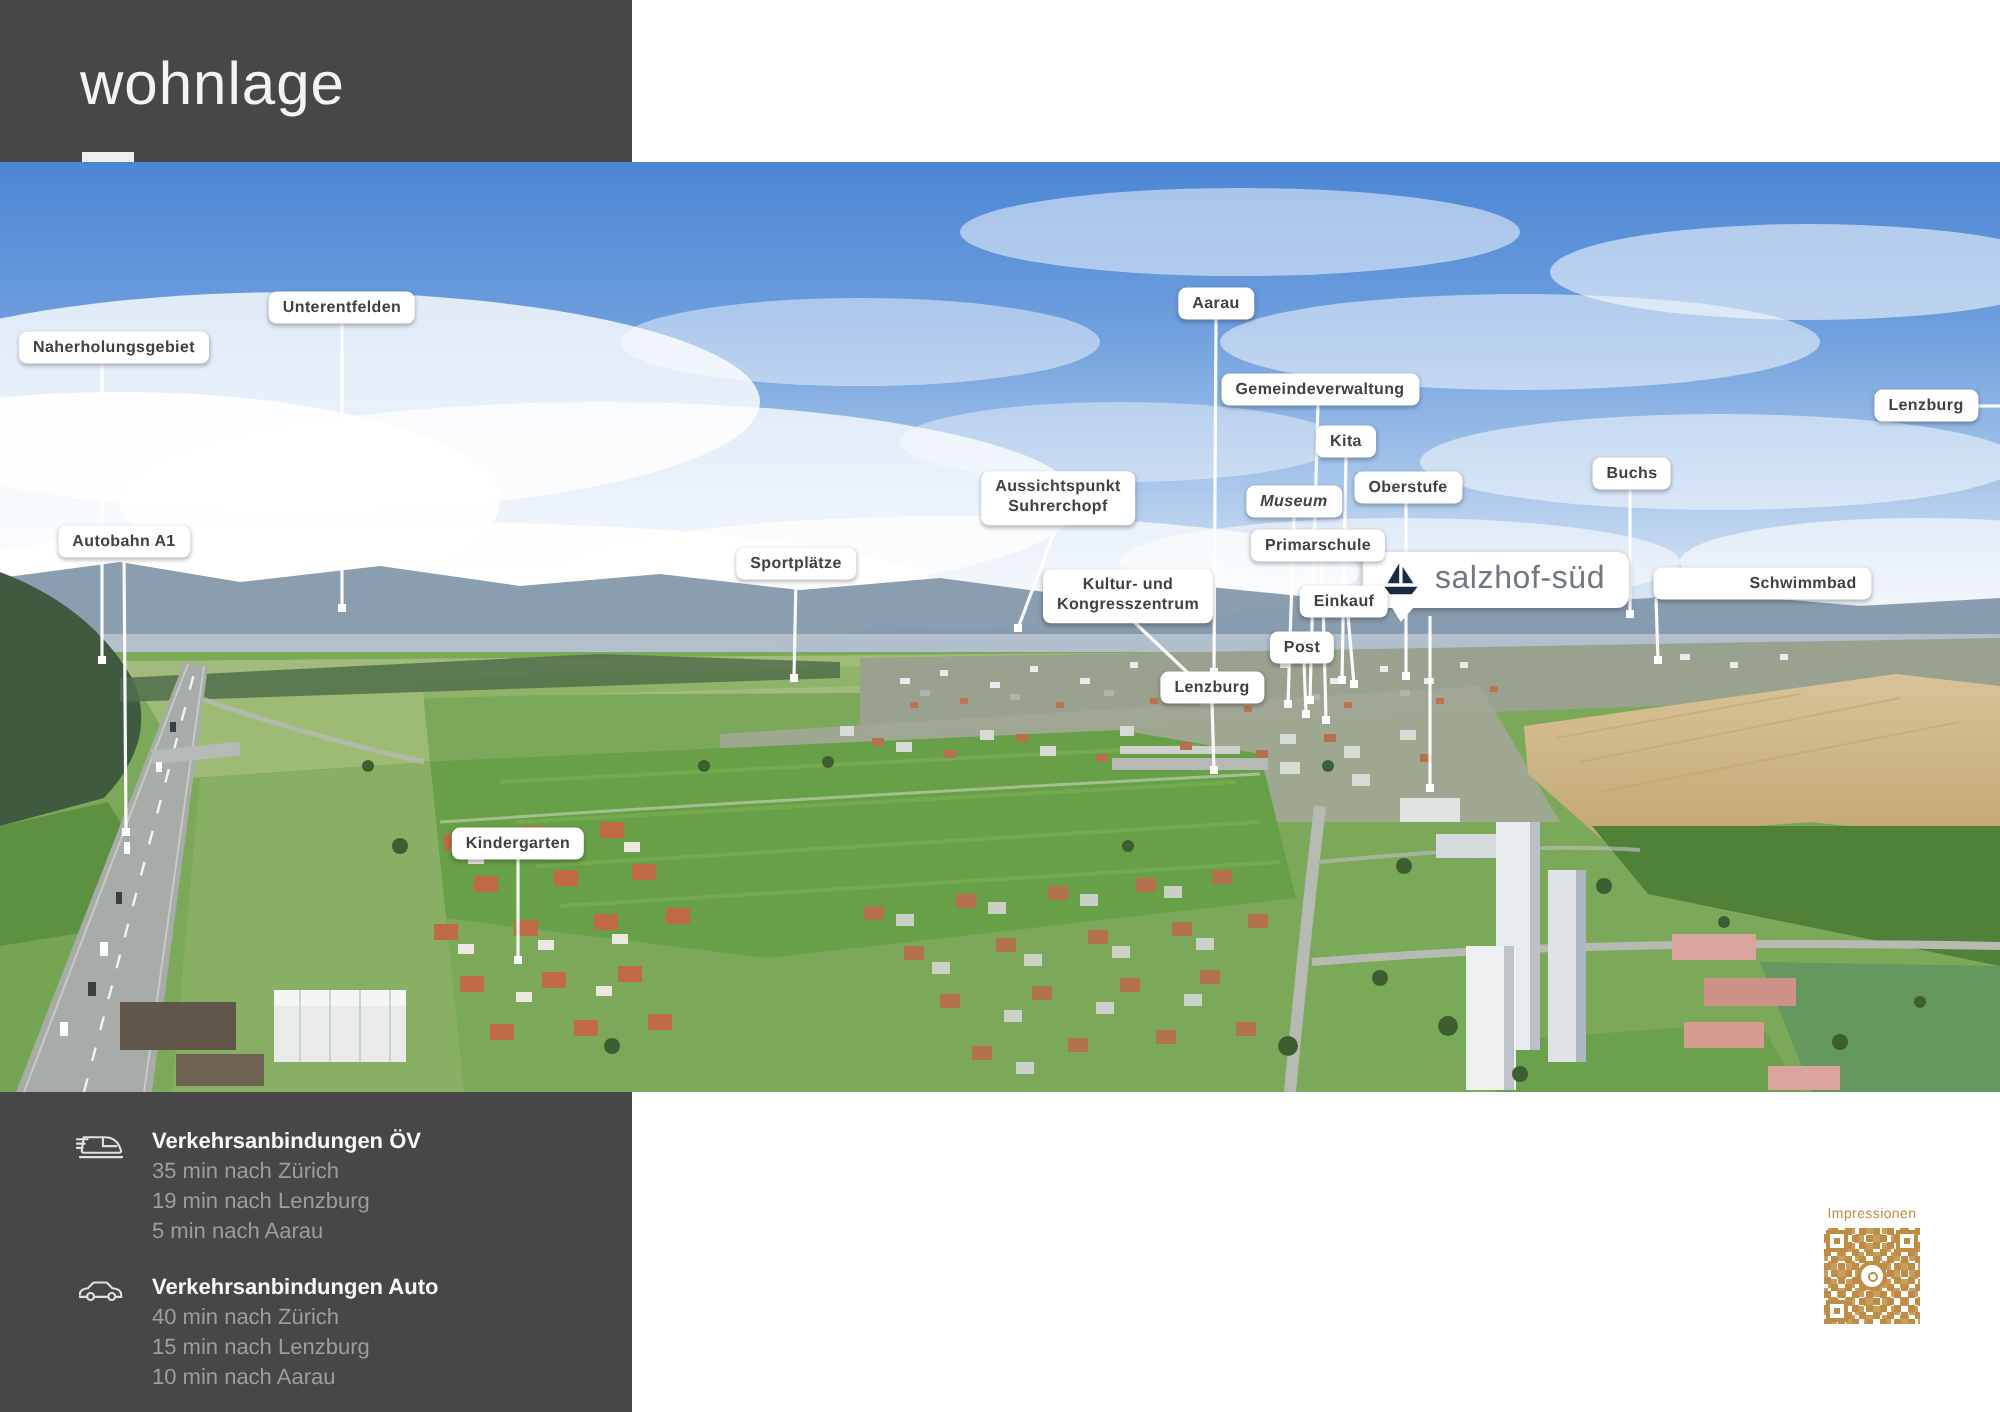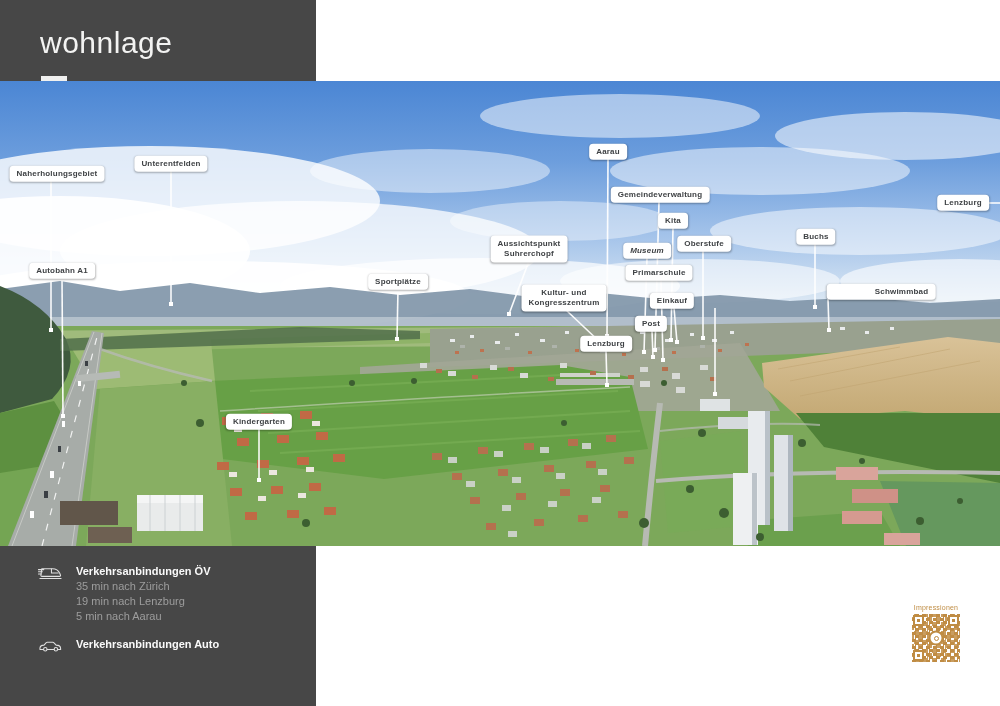--- a/index.html
+++ b/index.html
@@ -383,22 +383,33 @@
       <rect x="827" y="247" width="4" height="4" fill="#ffffff"></rect>
       <line x1="815" y1="163" x2="815" y2="226" stroke="#ffffff" stroke-width="1.6" opacity="0.95"></line>
       <rect x="813" y="224" width="4" height="4" fill="#ffffff"></rect>
       <line x1="989" y1="122" x2="1000" y2="122" stroke="#ffffff" stroke-width="1.6" opacity="0.95"></line>
       <line x1="259" y1="348" x2="259" y2="399" stroke="#ffffff" stroke-width="1.6" opacity="0.95"></line>
       <rect x="257" y="397" width="4" height="4" fill="#ffffff"></rect>
       <line x1="715" y1="227" x2="715" y2="313" stroke="#ffffff" stroke-width="1.6" opacity="0.95"></line>
       <rect x="713" y="311" width="4" height="4" fill="#ffffff"></rect>
     </svg>
   <div id="label-layer">
+    <div class="brand-pill" id="brand-pill" style="left: 748px; top: 209px;">
+      <svg width="20" height="20" viewBox="0 0 24 24">
+        <g fill="#1c2b45">
+          <path d="M11,2 L11,14 L4,14 Z"></path>
+          <path d="M13,4 L13,14 L19.5,14 Z"></path>
+          <path d="M2,16 L22,16 L18.5,20.5 L5.5,20.5 Z"></path>
+        </g>
+      </svg>
+      <span class="brand-text">salzhof-süd</span>
+      <span class="brand-tail"></span>
+    </div>
   <div class="callout" style="left: 57px; top: 93px;">Naherholungsgebiet</div>
-      <div class="callout" style="left: 171px; top: 83px;">Unterentfelden</div>
+      <div class="callout" style="left: 171px; top: 73px;">Unterentfelden</div>
       <div class="callout" style="left: 62px; top: 190px;">Autobahn A1</div>
       <div class="callout" style="left: 398px; top: 201px;">Sportplätze</div>
       <div class="callout multiline" style="left: 529px; top: 168px;">Aussichtspunkt
 Suhrerchopf</div>
       <div class="callout multiline" style="left: 564px; top: 217px;">Kultur- und
 Kongresszentrum</div>
       <div class="callout" style="left: 606px; top: 263px;">Lenzburg</div>
       <div class="callout" style="left: 608px; top: 71px;">Aarau</div>
       <div class="callout" style="left: 660px; top: 114px;">Gemeindeverwaltung</div>
       <div class="callout" style="left: 673px; top: 140px; text-align: center;">Kita</div>
@@ -440,20 +451,25 @@
       <svg width="25" height="13" viewBox="0 0 26 13" fill="none" stroke="#e0e0e0" stroke-width="1.1" stroke-linecap="round">
         <path d="M2,9.5 c0,-2.2 1.6,-3.2 4.2,-3.4 l2.4,-2.5 c0.3,-0.3 0.6,-0.45 1,-0.45 h5.8 c0.4,0 0.8,0.15 1,0.4 l2.5,2.55 c2.9,0.2 4.6,1.3 4.6,3.4 v1.1 h-2.3"></path>
         <circle cx="7.6" cy="10.4" r="1.8"></circle>
         <circle cx="18.6" cy="10.4" r="1.8"></circle>
         <path d="M9.5,10.6 h7"></path>
           <path d="M2,10.6 h3.6"></path>
       </svg>
     </div>
     <div>
       <div class="footer-title">Verkehrsanbindungen Auto</div>
+      <div>
+          <div class="transit-line">40 min nach Zürich</div>
+          <div class="transit-line">15 min nach Lenzburg</div>
+          <div class="transit-line">10 min nach Aarau</div>
+        </div>
     </div>
   </div>
 </div>
 
 <div class="qr-block">
   <div class="qr-label">Impressionen</div>
   <div class="qr">
     <div class="finder f-tl">
         <i></i>
       </div>

